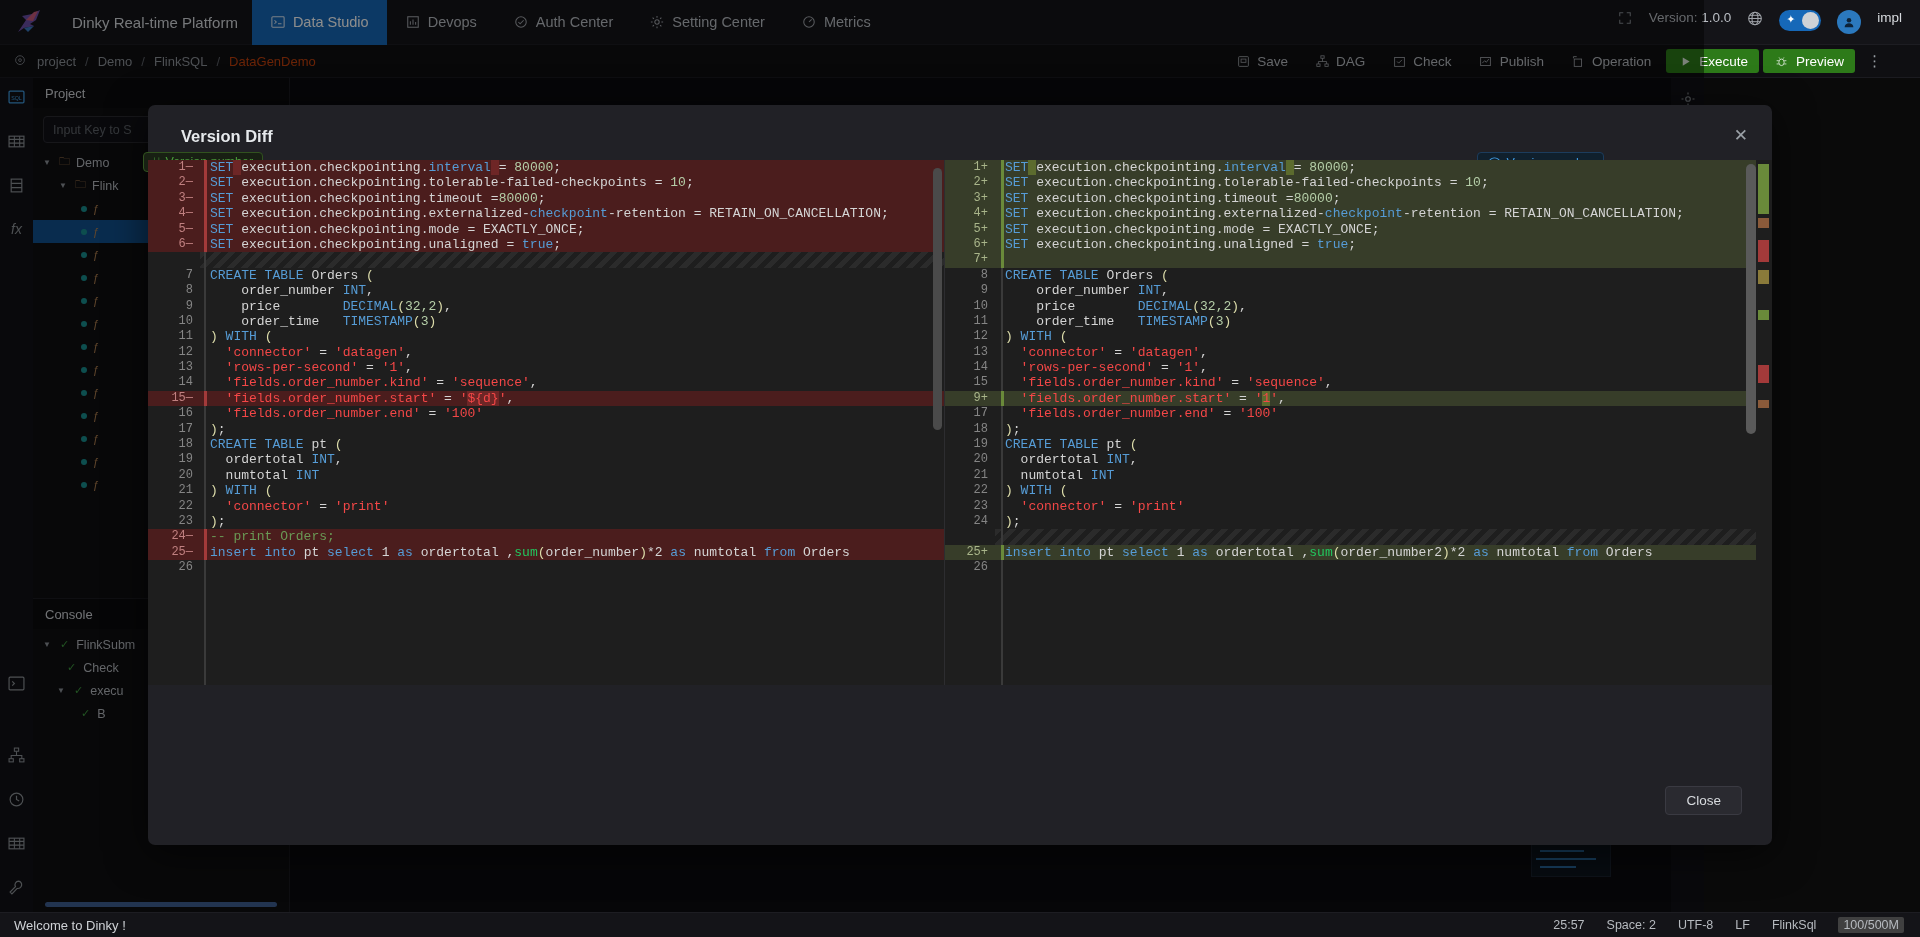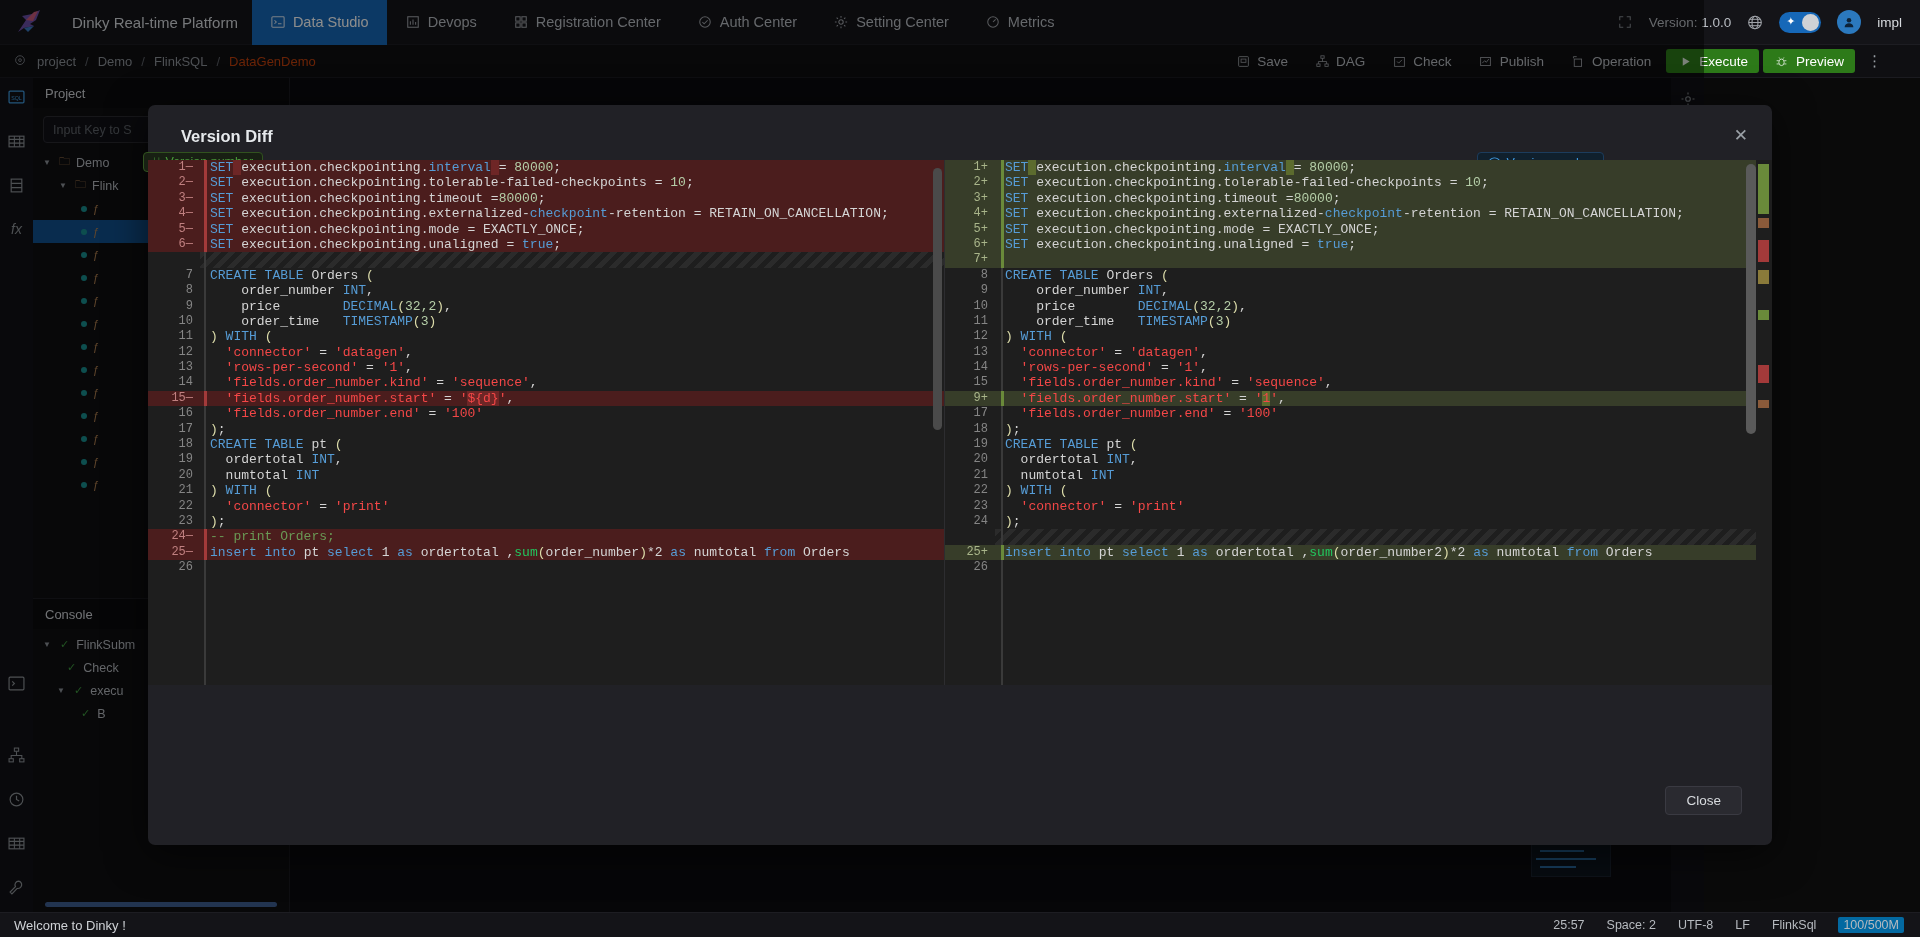--- a/index.html
+++ b/index.html
@@ -20,21 +20,21 @@
   }
   .logo { width: 58px; height: 45px; display: flex; align-items: center; justify-content: center; }
   .brand { font-size: 15px; color: #d7dade; padding: 0 14px; white-space: nowrap; }
   .navitems { display: flex; align-items: center; height: 45px; }
   .navitem {
     display: flex; align-items: center; gap: 7px; height: 45px;
     padding: 0 18px; font-size: 14.5px; color: #b9bdc3; white-space: nowrap; cursor: pointer;
   }
   .navitem.active { background: #1668b8; color: #fff; }
   .nav-icon { width: 16px; height: 16px; display: inline-flex; align-items:center; justify-content:center; opacity: .85; }
-  .nav-right { margin-left: auto; display: flex; align-items: center; gap: 16px; padding-right: 18px; }
+  .nav-right { margin-left: auto; display: flex; align-items: flex-start; gap: 16px; padding-right: 18px; }
   .version-txt { font-size: 13.5px; color: #b9bdc3; white-space: nowrap; }
   .toggle-pill {
     width: 42px; height: 21px; border-radius: 11px; background: #1668b8;
     display: flex; align-items: center; justify-content: flex-end; padding: 2px; position: relative;
   }
   .toggle-pill::after { content:""; width: 17px; height: 17px; border-radius: 50%; background: #cfd2d6; }
   .toggle-pill .spark { position: absolute; left: 7px; top: 3px; font-size: 11px; color: #fff; }
   .avatar {
     width: 24px; height: 24px; border-radius: 50%;
     background: #2b79be; display: flex; align-items: center; justify-content: center;
@@ -193,21 +193,21 @@
     font-size: 13.5px; color: #d7dade; cursor: pointer;
   }
 
   
   .status {
     position: absolute; left: 0; bottom: 0; width: 1920px; height: 25px;
     background: #141418; display: flex; align-items: center; border-top: 1px solid #1d1d22;
   }
   .status-left { padding-left: 14px; font-size: 13px; color: #cfd2d6; }
   .status-right { margin-left: auto; display: flex; align-items: center; gap: 22px; padding-right: 16px; font-size: 12.5px; color: #b6babf; }
-  .mem { background: #0369a1; padding: 1px 5px; border-radius: 2px; }
+  .mem { background: #404040; padding: 1px 5px; border-radius: 2px; }
 </style>
 </head>
 <body>
 
 <div class="app">
 
   <div class="topnav">
     <div class="logo">
       <svg width="30" height="28" viewBox="0 0 30 28">
         <path d="M4 24 L12 12 L8 8 L18 6 L26 2 L22 12 L16 16 L20 18 L10 20 Z" fill="#6b4fa8"></path>
@@ -227,31 +227,20 @@
         <span>Data Studio</span>
       </div>
       <div class="navitem">
         <span class="nav-icon">
           <svg width="14" height="14" viewBox="0 0 16 16">
               <rect x="2" y="2" width="12" height="12" fill="none" stroke="currentColor" stroke-width="1.2"></rect>
               <path d="M5 11V7M8 11V5M11 11V8" stroke="currentColor" stroke-width="1.2"></path>
             </svg>
         </span>
         <span>Devops</span>
-      </div>
-      <div class="navitem">
-        <span class="nav-icon">
-          <svg width="14" height="14" viewBox="0 0 16 16">
-              <rect x="2" y="2" width="5" height="5" fill="none" stroke="currentColor" stroke-width="1.2"></rect>
-              <rect x="9" y="2" width="5" height="5" fill="none" stroke="currentColor" stroke-width="1.2"></rect>
-              <rect x="2" y="9" width="5" height="5" fill="none" stroke="currentColor" stroke-width="1.2"></rect>
-              <rect x="9" y="9" width="5" height="5" fill="none" stroke="currentColor" stroke-width="1.2"></rect>
-            </svg>
-        </span>
-        <span>Registration Center</span>
       </div>
       <div class="navitem">
         <span class="nav-icon">
           <svg width="14" height="14" viewBox="0 0 16 16">
               <circle cx="8" cy="8" r="6" fill="none" stroke="currentColor" stroke-width="1.2"></circle>
               <path d="M5 8l2 2 4-4" stroke="currentColor" stroke-width="1.2" fill="none"></path>
             </svg>
         </span>
         <span>Auth Center</span>
       </div>

